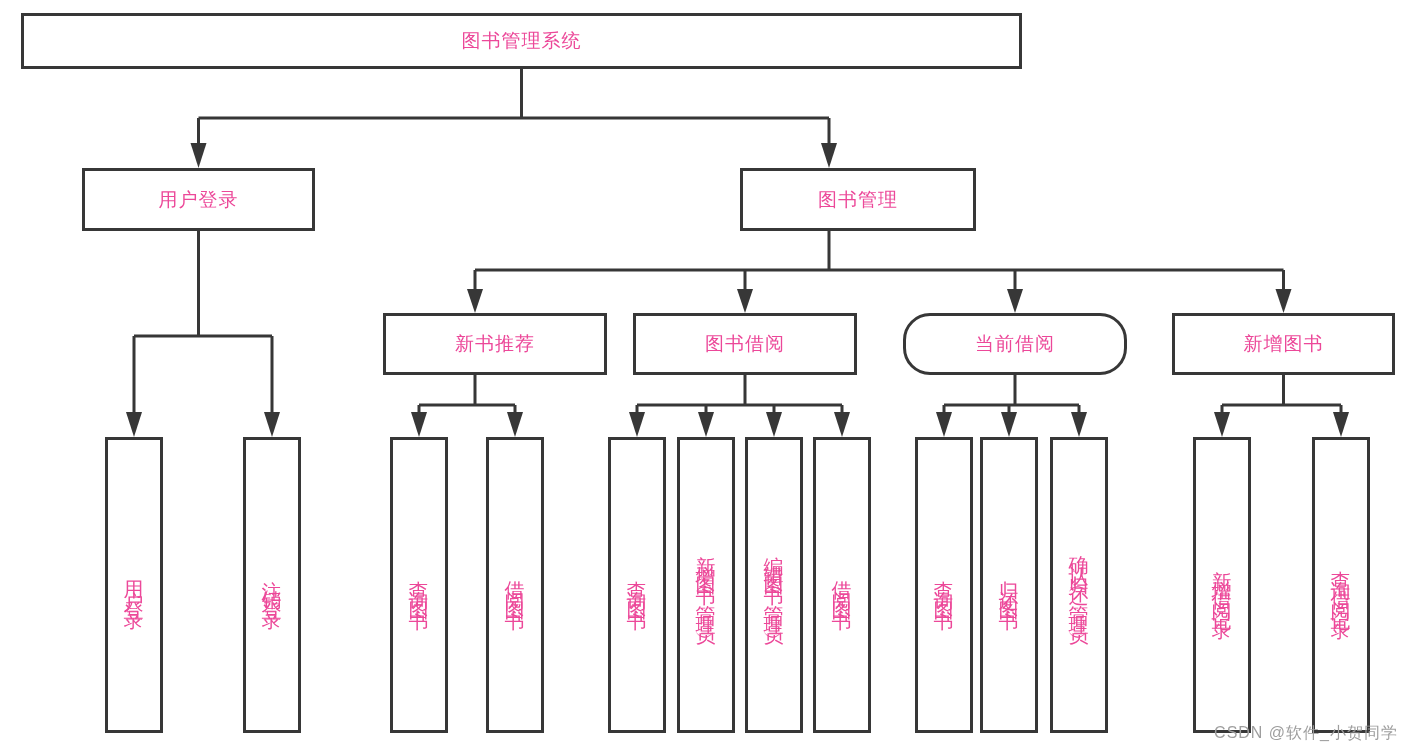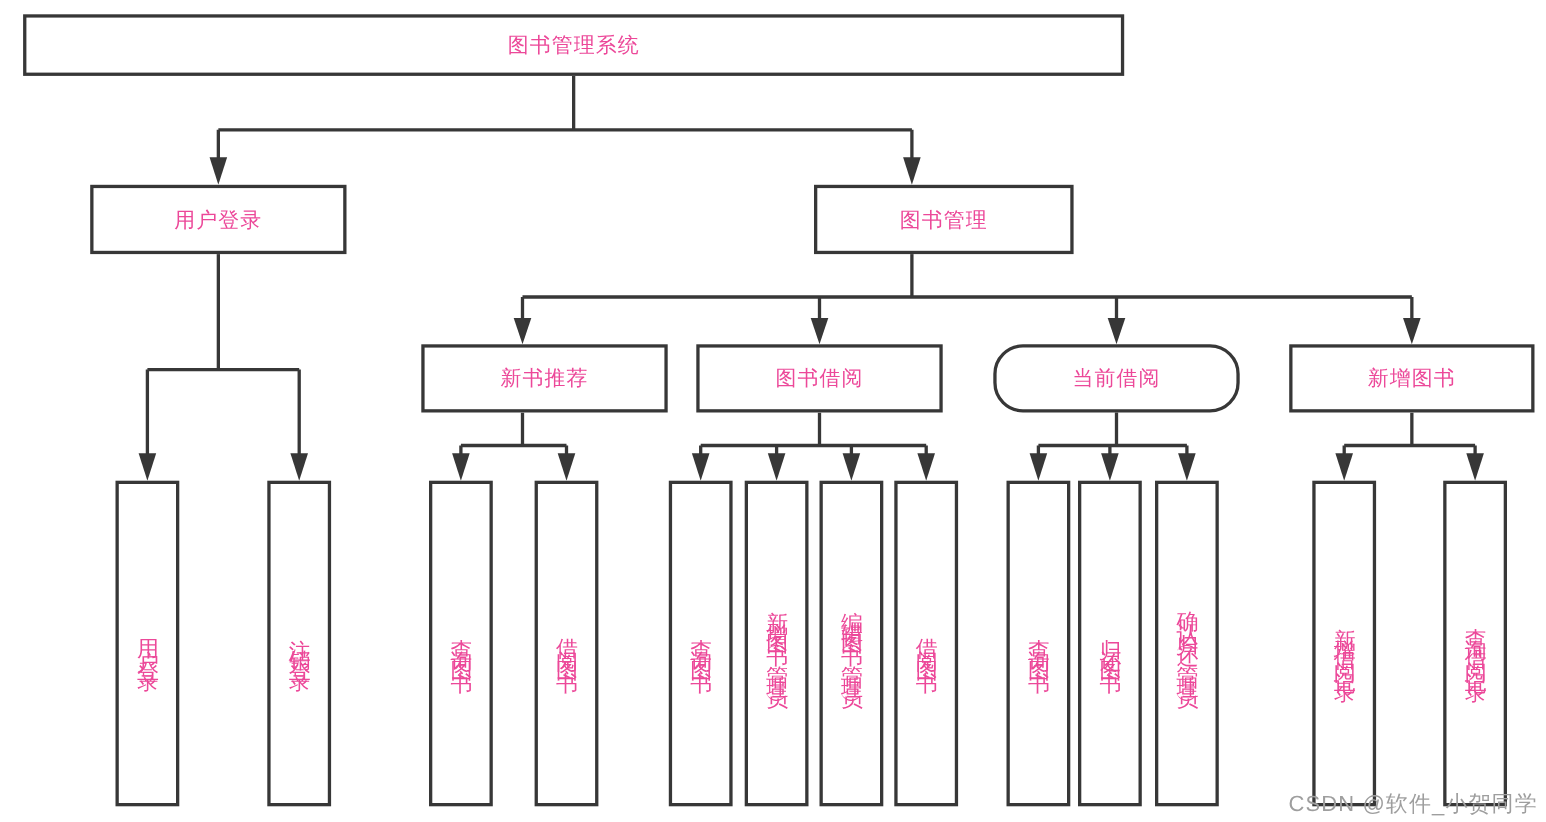--- a/index.html
+++ b/index.html
@@ -48,21 +48,21 @@
     text-orientation: mixed;
     font-size: 20px;
     letter-spacing: 10px;
     line-height: 1;
     white-space: nowrap;
   }
   .watermark {
     position: absolute;
     right: 7px;
     bottom: 3px;
-    font-size: 20px;
+    font-size: 16px;
     color: #9e9e9e;
     letter-spacing: 1px;
     white-space: nowrap;
   }
 </style>
 </head>
 <body>
 
 <div class="canvas">
 

